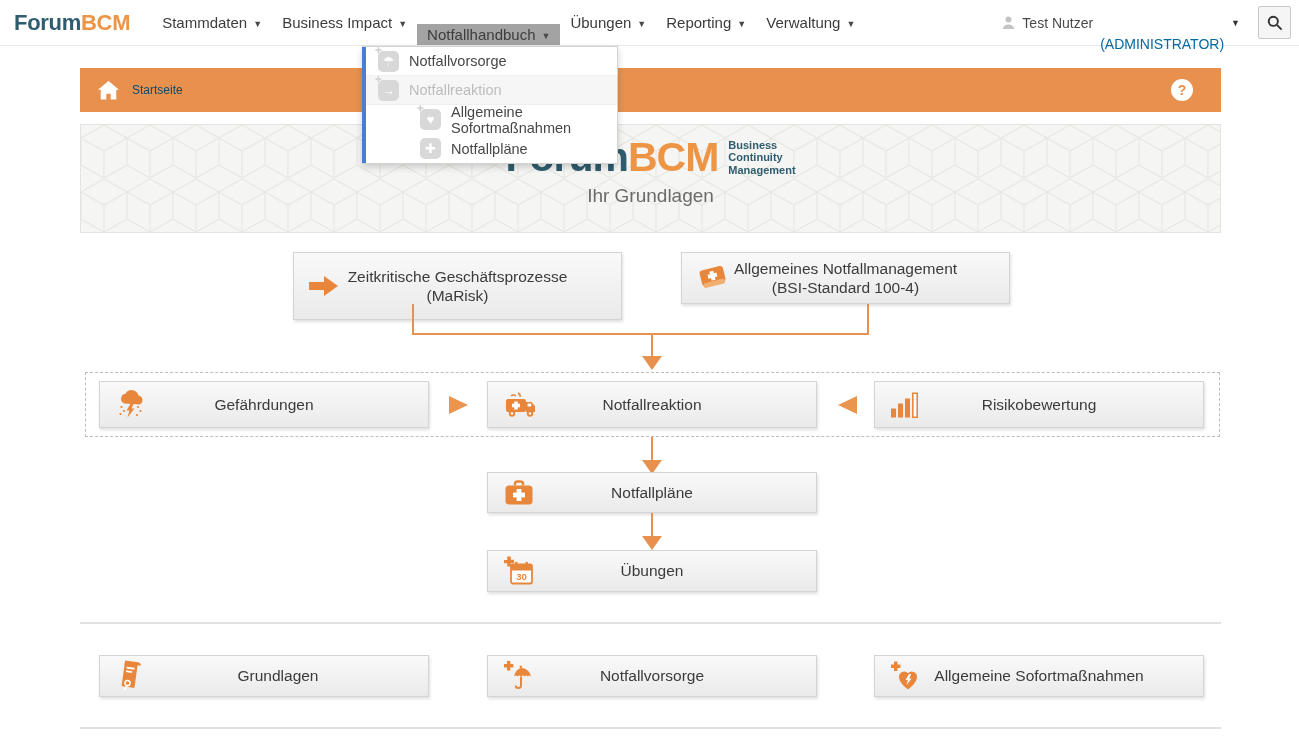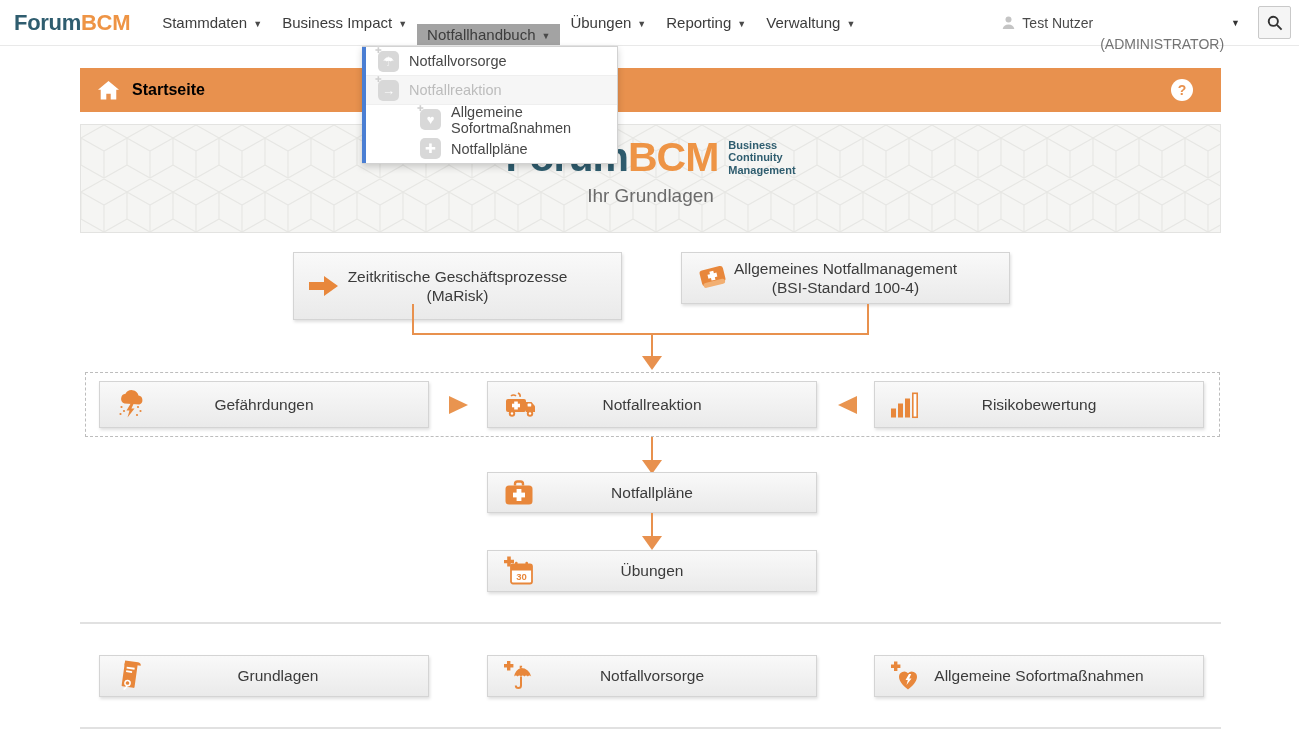--- a/index.html
+++ b/index.html
@@ -17,21 +17,21 @@
   .brand{ display:flex; align-items:center; font-size:22px; font-weight:bold; letter-spacing:-.3px; margin-right:22px; cursor:pointer;}
   .brand .p1{ color:#2f5d6f; } .brand .p2{ color:#ee9445; }
   .nav{ display:flex; align-items:stretch; }
   .nav-item{
     display:flex; align-items:center; padding:0 10px; font-size:15px; color:#3c3c3c; cursor:pointer; white-space:nowrap;
   }
   .nav-item .caret{ font-size:9px; color:#4a4a4a; margin-left:6px; transform:translateY(1px); }
   .nav-item.active{ background:#a3a3a3;margin-top:24px; }
   .user-area{ margin-left:auto; display:flex; align-items:center; }
   .user-btn{ display:flex; align-items:center; gap:7px; font-size:14px; color:#4a4a4a; cursor:pointer; }
-  .user-role{ color:#737373;margin-top:43px; }
+  .user-role{ color:#0369a1;margin-top:43px; }
   .user-btn .caret{ font-size:9px; color:#333; }
   .search-btn{
     width:33px; height:33px; margin-left:18px; align-self:center;
     background:#f5f5f5; border:1px solid #c9c9c9; border-radius:2px;
     display:flex; align-items:center; justify-content:center; cursor:pointer;
   }
   
   .dropdown{
     position:absolute; left:362px; top:46px; width:256px; z-index:50;
     background:#fff; border:1px solid #d2d2d2; border-left:none;
@@ -51,21 +51,21 @@
   }
   .tile.has-plus::before{
     content:"✚"; position:absolute; left:-3px; top:-4px; font-size:8px; color:#cfcfcf;
     text-shadow:0 0 2px #fff;
   }
   
   .title-bar{
     position:absolute; left:80px; top:68px; width:1141px; height:44px;
     background:#e8914e; display:flex; align-items:center; padding:0 18px;
   }
-  .title-bar .ttl{ color:#000000; font-weight:bold; font-size:16px; margin-left:13px; }
+  .title-bar .ttl{ color:#0c4a6e; font-weight:normal; font-size:12px; margin-left:13px; }
   .help-circle{
     margin-left:auto; margin-right:10px; width:22px; height:22px; border-radius:50%;
     background:#fff; color:#e8914e; font-weight:bold; font-size:14px;
     display:flex; align-items:center; justify-content:center; cursor:pointer;
   }
   
   .hero{
     position:absolute; left:80px; top:124px; width:1141px; height:109px;
     background:#f5f5f3; border:1px solid #e3e3e1; overflow:hidden;
   }

